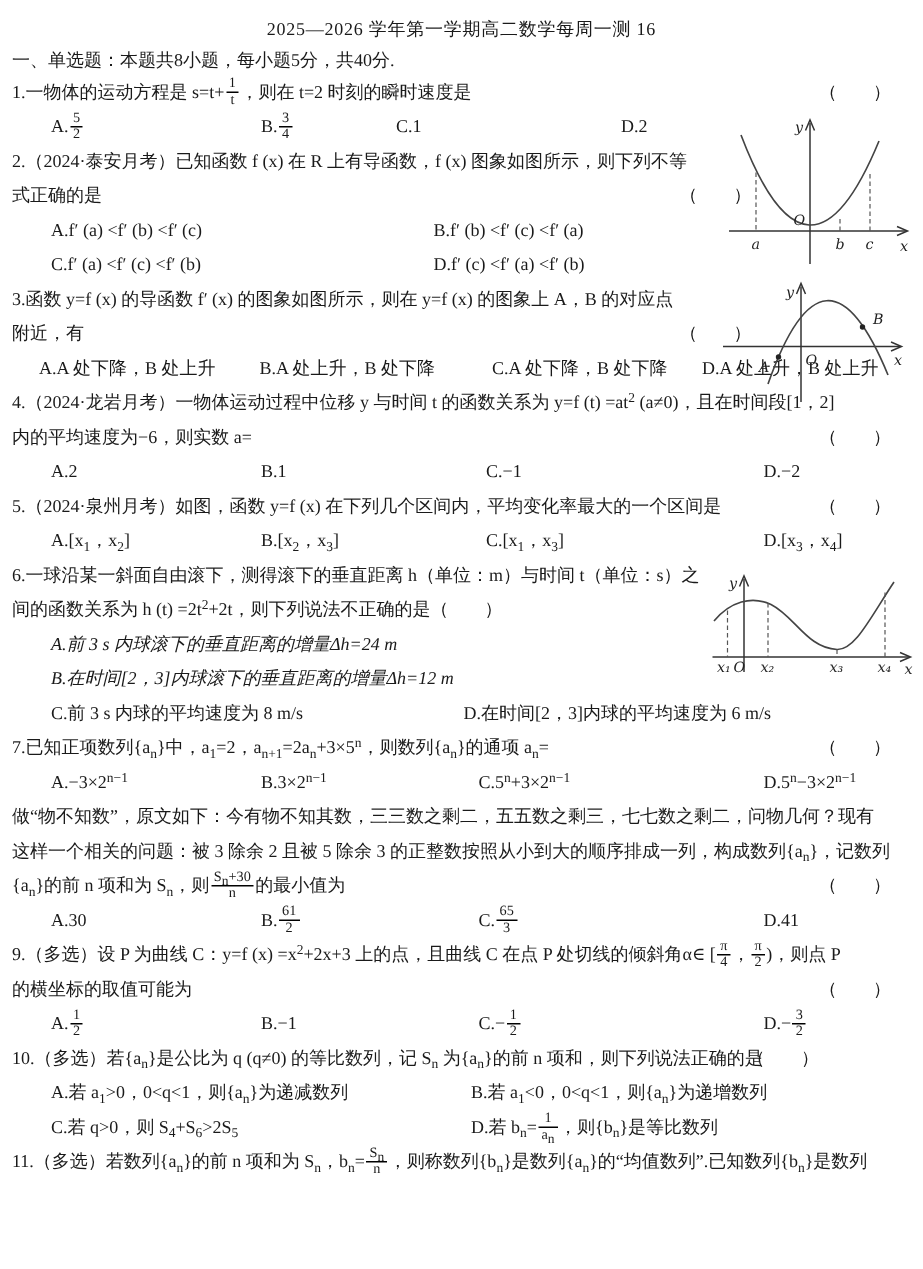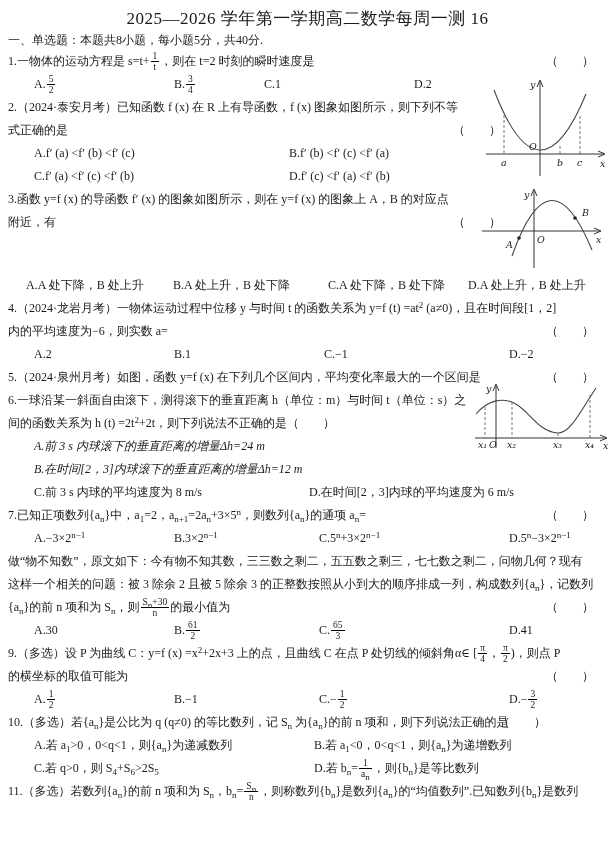--- a/index.html
+++ b/index.html
@@ -1,31 +1,31 @@
 <!DOCTYPE html>
 <html><head>
 <meta charset="utf-8">
 <style>
   html,body{margin:0;padding:0;background:#fff;}
   body{width:615px;height:846px;overflow:hidden;position:relative;
        font-family:"Liberation Serif","DejaVu Serif",serif;
        font-size:12px;color:#1a1a1a;}
   .page{position:relative;width:599px;height:838px;padding:8px 8px 0 8px;}
-  .title{text-align:center;font-size:17px;height:22px;line-height:22px;letter-spacing:.5px;}
+  .title{text-align:center;font-size:12px;height:22px;line-height:22px;letter-spacing:.5px;}
   .fields{height:20px;line-height:20px;padding-left:76px;white-space:nowrap;}
   .ul{display:inline-block;border-bottom:1px solid #000;height:13px;vertical-align:baseline;}
   .w1{width:95px;} .w2{width:148px;}
   .heading{height:20px;line-height:20px;}
   .ln{position:relative;height:23px;line-height:23px;white-space:nowrap;overflow:visible;}
   .opt{display:grid;padding-left:26px;}
   .opt>span{white-space:nowrap;}
   .o-q1{grid-template-columns:140px 90px 150px auto;}
   .o-std{grid-template-columns:140px 150px 185px auto;}
   .o-q7{grid-template-columns:140px 145px 190px auto;}
-  .o-q3{padding-left:18px;grid-template-columns:147px 155px 140px auto;margin-top:40px;}
+  .o-q3{padding-left:18px;grid-template-columns:147px 155px 140px auto;}
   .o-2a{grid-template-columns:255px auto;}
   .o-2b{grid-template-columns:275px auto;}
   .o-2c{grid-template-columns:280px auto;}
   .sub-only{padding-left:26px;font-style:italic;}
   .br{position:absolute;left:538px;top:0;}
   .br2{left:445px;} .br3{left:490px;}
   .frac{display:inline-block;text-align:center;vertical-align:middle;
         font-size:9.5px;line-height:1.08;margin:0 1px;position:relative;top:-1px;}
   .frac .num{display:block;padding:0 2px;}
   .frac .den{display:block;border-top:1px solid #000;padding:0 2px;}
@@ -100,20 +100,26 @@
     <span>A.2</span>
     <span>B.1</span>
     <span>C.−1</span>
     <span>D.−2</span>
   </div>
 
   <div class="ln">
     <span>5.（2024·泉州月考）如图，函数 y=f (x) 在下列几个区间内，平均变化率最大的一个区间是</span>
     <span class="br">（　　）</span>
   </div>
+  <div class="ln opt o-std">
+    <span>A.[x<sub>1</sub>，x<sub>2</sub>]</span>
+    <span>B.[x<sub>2</sub>，x<sub>3</sub>]</span>
+    <span>C.[x<sub>1</sub>，x<sub>3</sub>]</span>
+    <span>D.[x<sub>3</sub>，x<sub>4</sub>]</span>
+  </div>
 
   <div class="ln">
     <span>6.一球沿某一斜面自由滚下，测得滚下的垂直距离 h（单位：m）与时间 t（单位：s）之</span>
   </div>
   <div class="ln">
     <span>间的函数关系为 h (t) =2t<sup>2</sup>+2t，则下列说法不正确的是（　　）</span>
   </div>
   <div class="ln sub-only">
     <span>A.前 3 s 内球滚下的垂直距离的增量Δh=24 m</span>
   </div>

